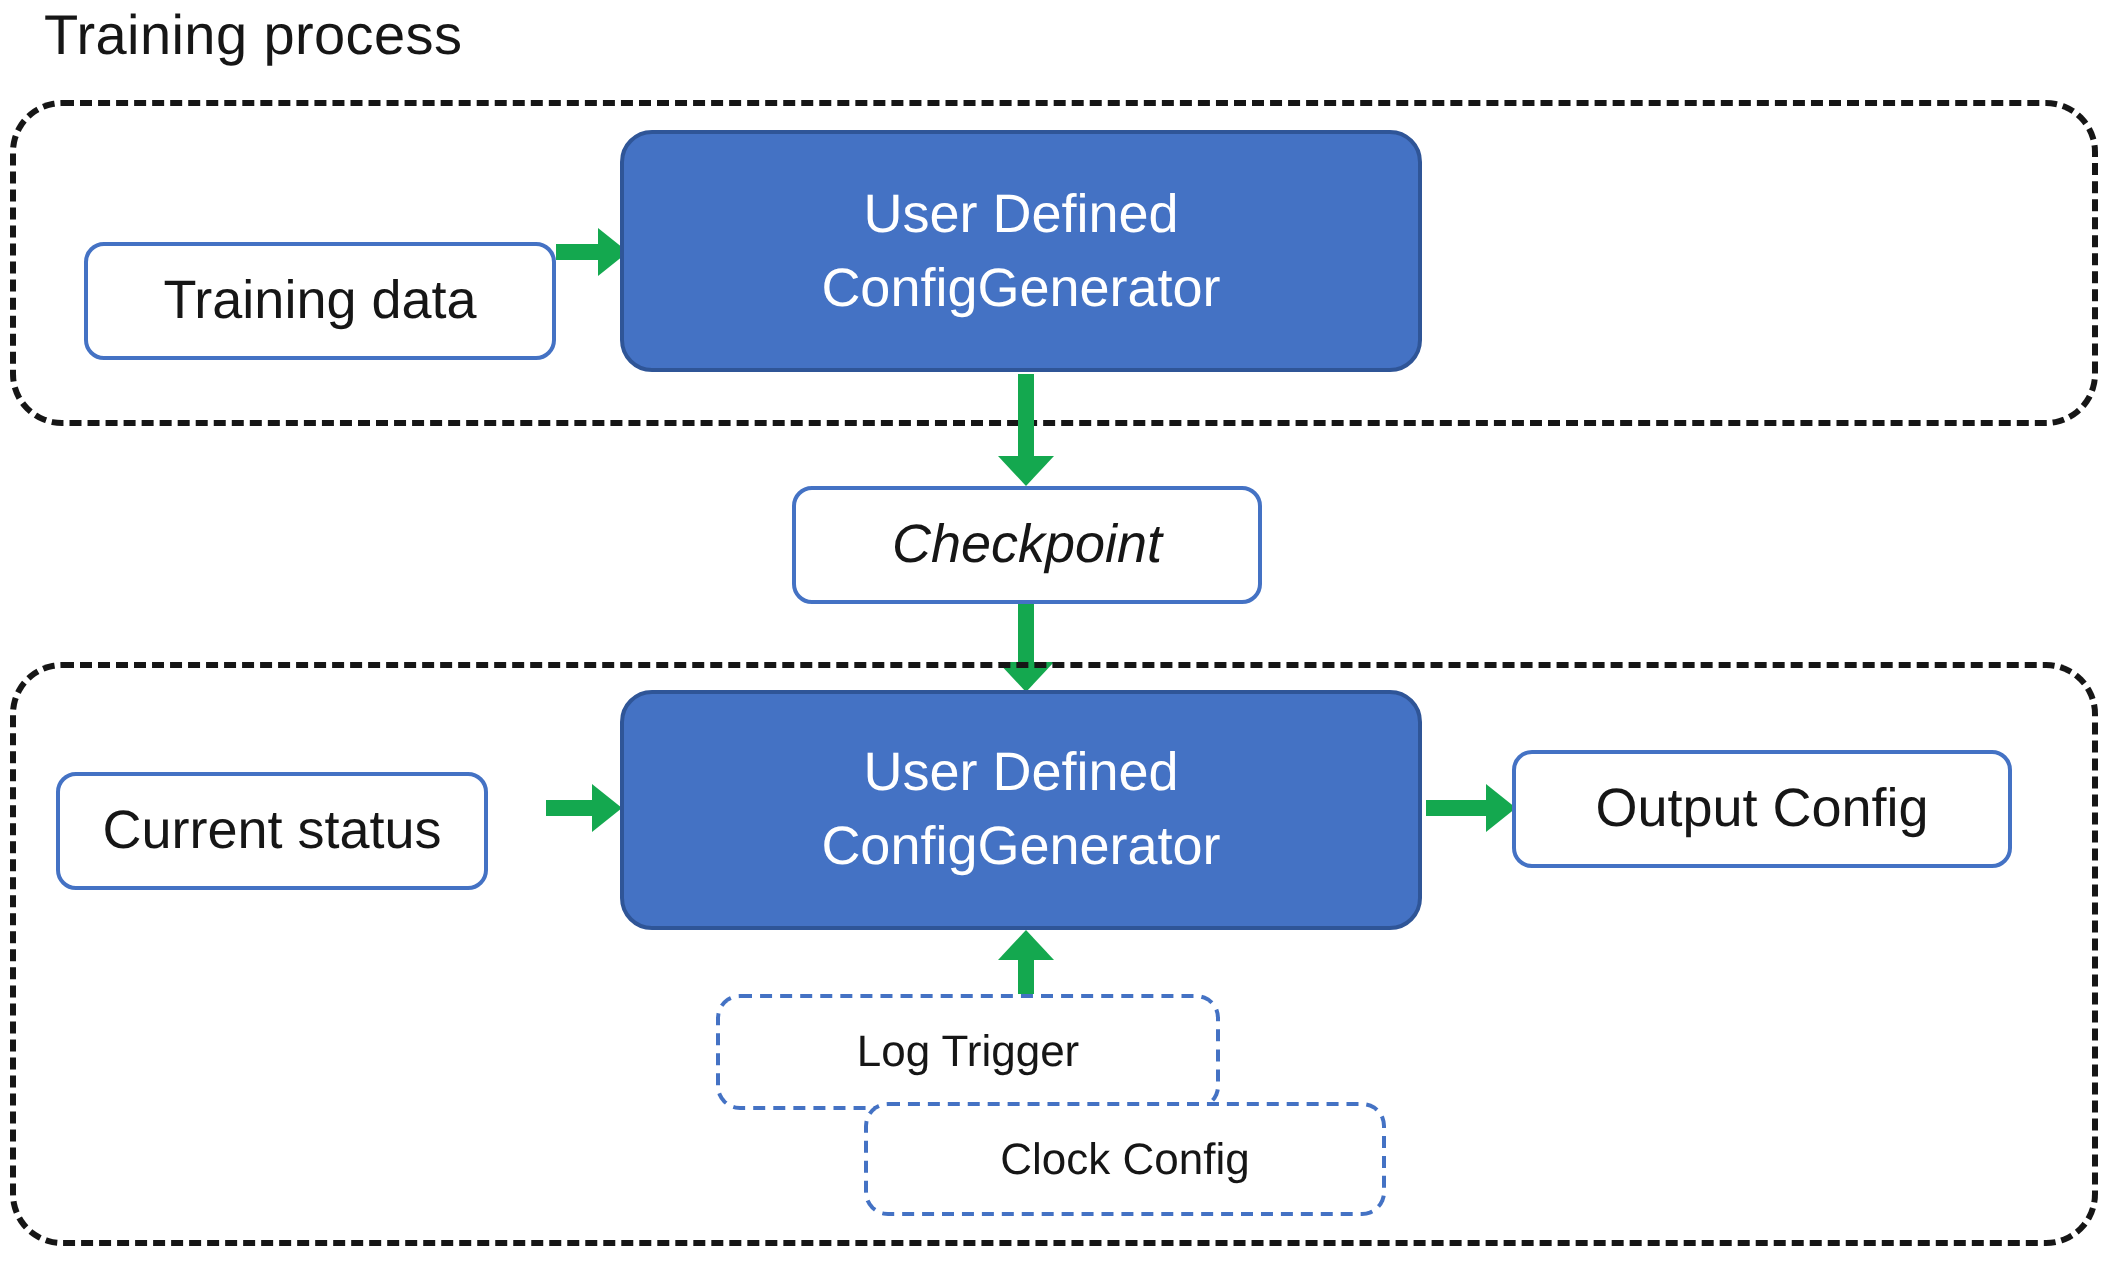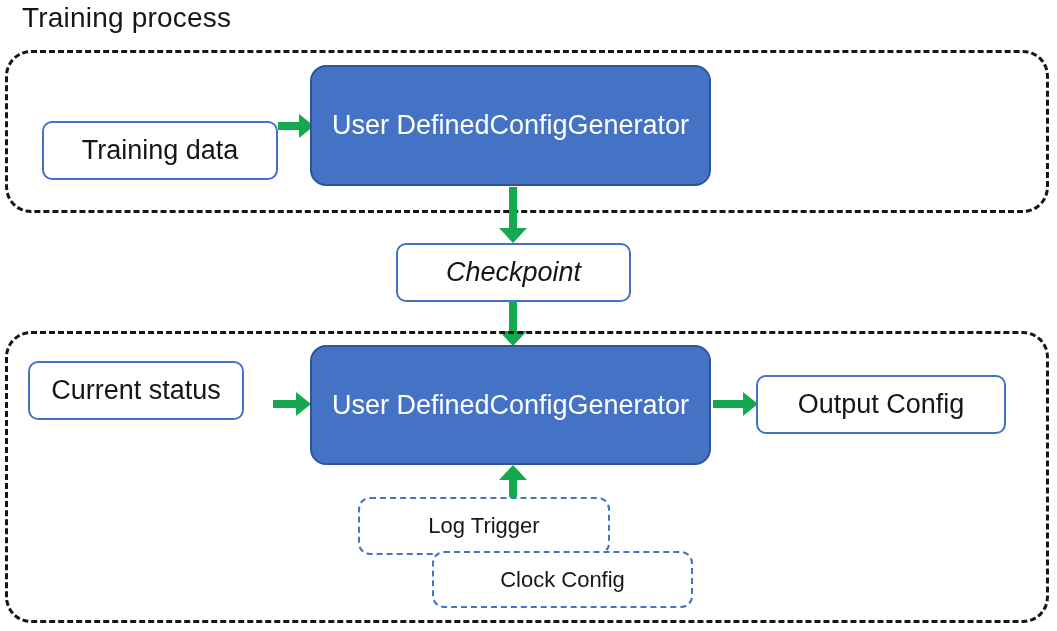--- a/index.html
+++ b/index.html
@@ -48,21 +48,21 @@
     color: var(--ink);
     white-space: nowrap;
   }
 
   .blue-box {
     position: absolute;
     background: var(--accent-blue);
     border: 2px solid var(--accent-blue-dark);
     border-radius: 16px;
     display: flex;
-    flex-direction: row;
+    flex-direction: column;
     align-items: center;
     justify-content: center;
     color: #ffffff;
     font-size: 27px;
     line-height: 37px;
     text-align: center;
   }
 
   .trigger-box {
     position: absolute;
@@ -141,21 +141,21 @@
   </div>
 
   <div class="arrow down" style="left:499px; top:302px; width:28px; height:43px;">
     <div class="shaft" style="height:29px;"></div>
     <div class="head" style="top:29px;"></div>
   </div>
 
 
   <div class="dashed-container" style="left:5px; top:331px; width:1044px; height:292px;"></div>
 
-  <div class="white-box" style="left:28px; top:361px; width:216px; height:59px;">
+  <div class="white-box" style="left:28px; top:386px; width:216px; height:59px;">
     <span>Current status</span>
   </div>
 
   <div class="arrow right" style="left:273px; top:392px; width:37px; height:24px;">
     <div class="shaft" style="width:23px;"></div>
     <div class="head" style="left:23px;"></div>
   </div>
 
   <div class="blue-box" style="left:310px; top:345px; width:401px; height:120px;">
     <span>User Defined</span>

